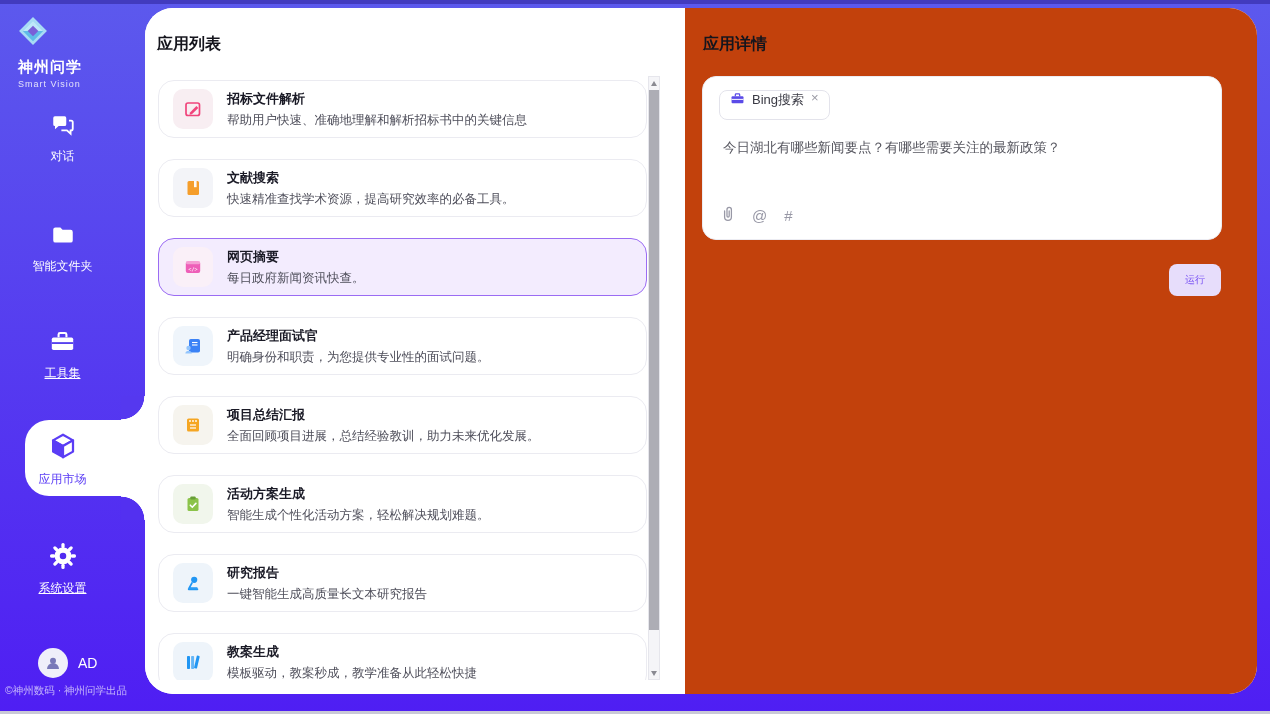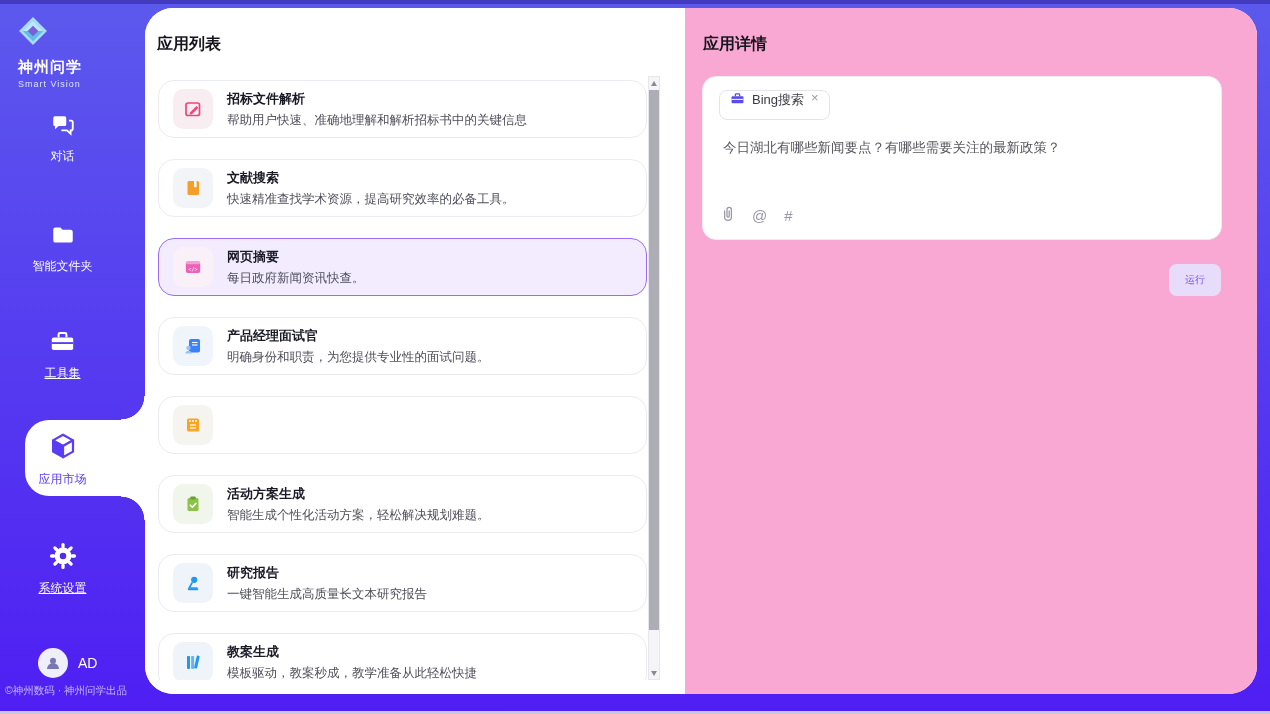--- a/index.html
+++ b/index.html
@@ -36,21 +36,21 @@
   .avatar { width:30px; height:30px; border-radius:50%; background:#EFEFFA; display:flex;
             align-items:center; justify-content:center; }
   .user-label { color:#fff; font-size:14px; }
   .copyright { position:absolute; left:0; top:684px; width:160px; color:rgba(255,255,255,0.65);
                font-size:10.5px; padding-left:5px; white-space:nowrap; }
 
   
   .panel { position:absolute; left:145px; top:8px; width:1112px; height:686px;
            background:#fff; border-radius:28px; overflow:hidden; display:flex; z-index:4; }
   .list-col { position:relative; width:540px; height:100%; background:#fff; }
-  .detail-col { position:relative; flex:1; height:100%; background:#f9a8d4; }
+  .detail-col { position:relative; flex:1; height:100%; background:#c2410c; }
   .col-title { position:absolute; top:26px; font-size:16px; font-weight:bold; color:#15151D; }
   .list-col .col-title { left:12px; }
   .detail-col .col-title { left:18px; }
 
   .cards { position:absolute; left:13px; top:68px; width:489px; height:604px;
            overflow:hidden; padding-top:4px; }
   .card { display:flex; align-items:center; gap:14px; height:58px; margin-bottom:21px;
           border:1px solid #EBEBF1; border-radius:16px; background:#fff; padding:0 14px; cursor:pointer; }
   .card.selected { background:#F3ECFE; border:1.5px solid #9B6CF3; }
   .tile { flex:0 0 40px; width:40px; height:40px; border-radius:10px; display:flex;
@@ -251,20 +251,24 @@
           <span class="tile t5c">
             <svg width="20" height="20" viewBox="0 0 20 20">
               <rect x="4" y="3.5" width="12" height="13" rx="1.6" fill="#F5A623"></rect>
               <circle cx="7" cy="6" r="0.9" fill="#fff"></circle>
                 <circle cx="10" cy="6" r="0.9" fill="#fff"></circle>
                 <circle cx="13" cy="6" r="0.9" fill="#fff"></circle>
               <line x1="7" y1="10" x2="13" y2="10" stroke="#fff" stroke-width="1.2"></line>
               <line x1="7" y1="13" x2="13" y2="13" stroke="#fff" stroke-width="1.2"></line>
             </svg>
           </span>
+          <span class="card-txt">
+            <span class="card-title">项目总结汇报</span>
+            <span class="card-desc">全面回顾项目进展，总结经验教训，助力未来优化发展。</span>
+          </span>
         </div>
 
         <div class="card">
           <span class="tile t6c">
             <svg width="20" height="20" viewBox="0 0 20 20">
               <rect x="4.5" y="4" width="11" height="13" rx="1.6" fill="#8BC34A"></rect>
               <rect x="7.3" y="2.5" width="5.4" height="3" rx="1" fill="#689F38"></rect>
               <path d="M7.3 11.2l2 2 3.6-3.8" stroke="#fff" stroke-width="1.6" fill="none" stroke-linecap="round"></path>
             </svg>
           </span>

